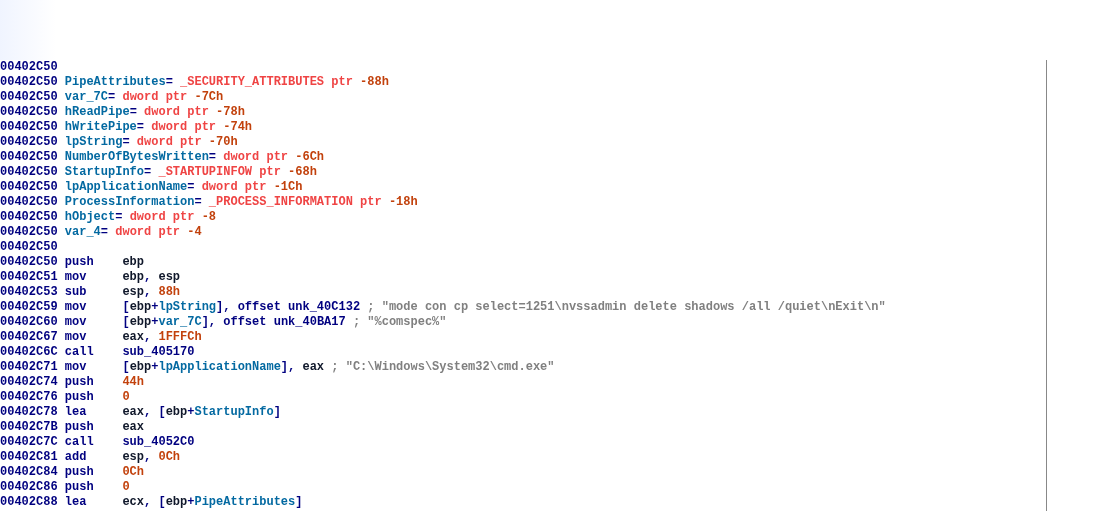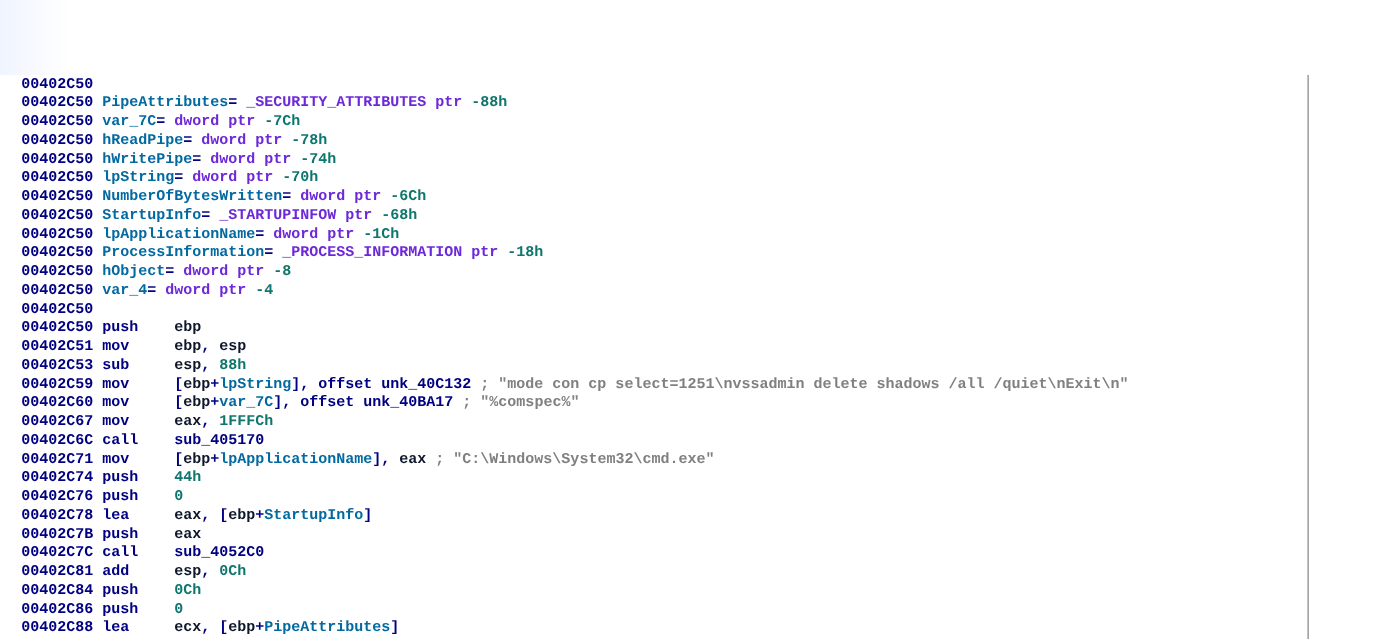--- a/index.html
+++ b/index.html
@@ -18,31 +18,30 @@
       margin: 0;
       background: #ffffff;
       width: 1046px;
       border-right: 1px solid #888;
       min-height: 511px;
       position: relative;
     }
     .line {
       display: block;
       white-space: pre;
-      padding-left: 17px;
     }
     .addr { color: #000080; }
     .var { color: #0369a1; }
     .keyword { color: #000080; }
     .reg { color: #0f172a; }
-    .num { color: #0f766e; }
+    .num { color: #c2410c; }
     .func { color: #000080; margin-top: 12px; }
     .sym { color: #000080; text-align: center; }
     .comment { color: #808080; }
-    .type { color: #6d28d9; }
+    .type { color: #ef4444; }
     .plain { color: #000080; }
   </style>
 </head>
 <body>
 
 
 
 <div class="code-container" id="code"><div class="line"><span class="addr">00402C50</span><span> </span></div><div class="line"><span class="addr">00402C50</span><span> </span><span class="var">PipeAttributes</span><span class="plain">= </span><span class="type">_SECURITY_ATTRIBUTES ptr</span><span class="plain"> </span><span class="num">-88h</span></div><div class="line"><span class="addr">00402C50</span><span> </span><span class="var">var_7C</span><span class="plain">= </span><span class="type">dword ptr</span><span class="plain"> </span><span class="num">-7Ch</span></div><div class="line"><span class="addr">00402C50</span><span> </span><span class="var">hReadPipe</span><span class="plain">= </span><span class="type">dword ptr</span><span class="plain"> </span><span class="num">-78h</span></div><div class="line"><span class="addr">00402C50</span><span> </span><span class="var">hWritePipe</span><span class="plain">= </span><span class="type">dword ptr</span><span class="plain"> </span><span class="num">-74h</span></div><div class="line"><span class="addr">00402C50</span><span> </span><span class="var">lpString</span><span class="plain">= </span><span class="type">dword ptr</span><span class="plain"> </span><span class="num">-70h</span></div><div class="line"><span class="addr">00402C50</span><span> </span><span class="var">NumberOfBytesWritten</span><span class="plain">= </span><span class="type">dword ptr</span><span class="plain"> </span><span class="num">-6Ch</span></div><div class="line"><span class="addr">00402C50</span><span> </span><span class="var">StartupInfo</span><span class="plain">= </span><span class="type">_STARTUPINFOW ptr</span><span class="plain"> </span><span class="num">-68h</span></div><div class="line"><span class="addr">00402C50</span><span> </span><span class="var">lpApplicationName</span><span class="plain">= </span><span class="type">dword ptr</span><span class="plain"> </span><span class="num">-1Ch</span></div><div class="line"><span class="addr">00402C50</span><span> </span><span class="var">ProcessInformation</span><span class="plain">= </span><span class="type">_PROCESS_INFORMATION ptr</span><span class="plain"> </span><span class="num">-18h</span></div><div class="line"><span class="addr">00402C50</span><span> </span><span class="var">hObject</span><span class="plain">= </span><span class="type">dword ptr</span><span class="plain"> </span><span class="num">-8</span></div><div class="line"><span class="addr">00402C50</span><span> </span><span class="var">var_4</span><span class="plain">= </span><span class="type">dword ptr</span><span class="plain"> </span><span class="num">-4</span></div><div class="line"><span class="addr">00402C50</span><span> </span></div><div class="line"><span class="addr">00402C50</span><span> </span><span class="keyword">push    </span><span class="reg">ebp</span></div><div class="line"><span class="addr">00402C51</span><span> </span><span class="keyword">mov     </span><span class="reg">ebp</span><span class="plain">, </span><span class="reg">esp</span></div><div class="line"><span class="addr">00402C53</span><span> </span><span class="keyword">sub     </span><span class="reg">esp</span><span class="plain">, </span><span class="num">88h</span></div><div class="line"><span class="addr">00402C59</span><span> </span><span class="keyword">mov     </span><span class="plain">[</span><span class="reg">ebp</span><span class="plain">+</span><span class="var">lpString</span><span class="plain">], </span><span class="sym">offset unk_40C132</span><span class="plain"> </span><span class="comment">; "mode con cp select=1251\nvssadmin delete shadows /all /quiet\nExit\n"</span></div><div class="line"><span class="addr">00402C60</span><span> </span><span class="keyword">mov     </span><span class="plain">[</span><span class="reg">ebp</span><span class="plain">+</span><span class="var">var_7C</span><span class="plain">], </span><span class="sym">offset unk_40BA17</span><span class="plain"> </span><span class="comment">; "%comspec%"</span></div><div class="line"><span class="addr">00402C67</span><span> </span><span class="keyword">mov     </span><span class="reg">eax</span><span class="plain">, </span><span class="num">1FFFCh</span></div><div class="line"><span class="addr">00402C6C</span><span> </span><span class="keyword">call    </span><span class="func">sub_405170</span></div><div class="line"><span class="addr">00402C71</span><span> </span><span class="keyword">mov     </span><span class="plain">[</span><span class="reg">ebp</span><span class="plain">+</span><span class="var">lpApplicationName</span><span class="plain">], </span><span class="reg">eax</span><span class="plain"> </span><span class="comment">; "C:\Windows\System32\cmd.exe"</span></div><div class="line"><span class="addr">00402C74</span><span> </span><span class="keyword">push    </span><span class="num">44h</span></div><div class="line"><span class="addr">00402C76</span><span> </span><span class="keyword">push    </span><span class="num">0</span></div><div class="line"><span class="addr">00402C78</span><span> </span><span class="keyword">lea     </span><span class="reg">eax</span><span class="plain">, [</span><span class="reg">ebp</span><span class="plain">+</span><span class="var">StartupInfo</span><span class="plain">]</span></div><div class="line"><span class="addr">00402C7B</span><span> </span><span class="keyword">push    </span><span class="reg">eax</span></div><div class="line"><span class="addr">00402C7C</span><span> </span><span class="keyword">call    </span><span class="func">sub_4052C0</span></div><div class="line"><span class="addr">00402C81</span><span> </span><span class="keyword">add     </span><span class="reg">esp</span><span class="plain">, </span><span class="num">0Ch</span></div><div class="line"><span class="addr">00402C84</span><span> </span><span class="keyword">push    </span><span class="num">0Ch</span></div><div class="line"><span class="addr">00402C86</span><span> </span><span class="keyword">push    </span><span class="num">0</span></div><div class="line"><span class="addr">00402C88</span><span> </span><span class="keyword">lea     </span><span class="reg">ecx</span><span class="plain">, [</span><span class="reg">ebp</span><span class="plain">+</span><span class="var">PipeAttributes</span><span class="plain">]</span></div><div class="line"><span class="addr">00402C8E</span><span> </span><span class="keyword">push    </span><span class="reg">ecx</span></div></div>
 
 

